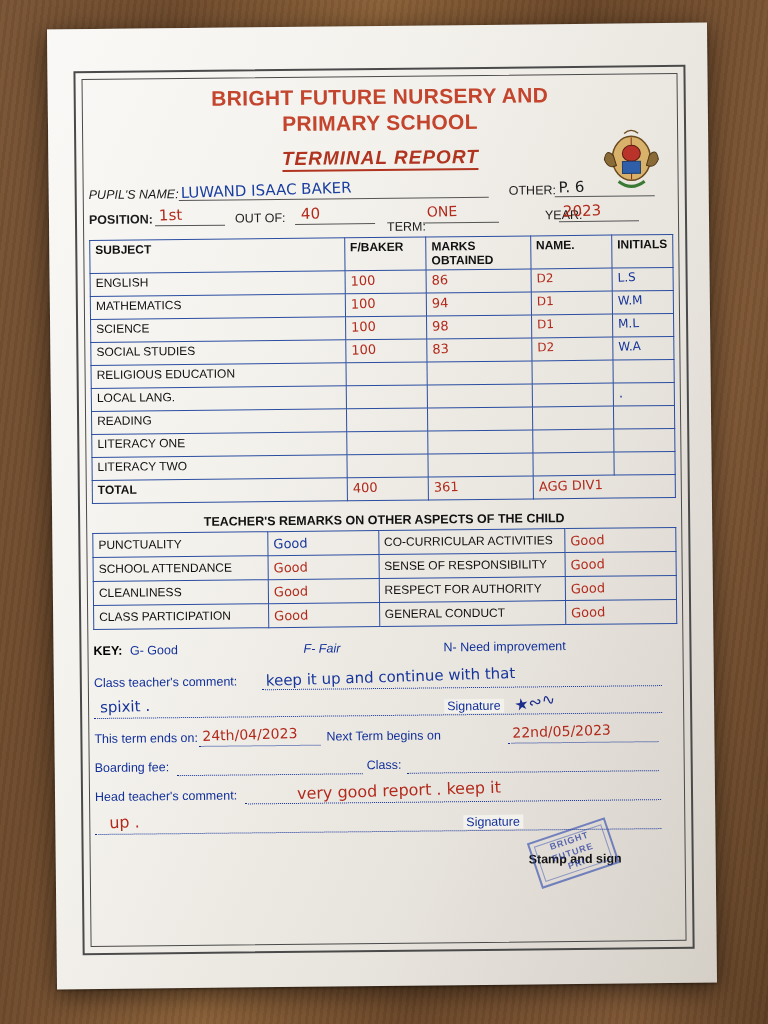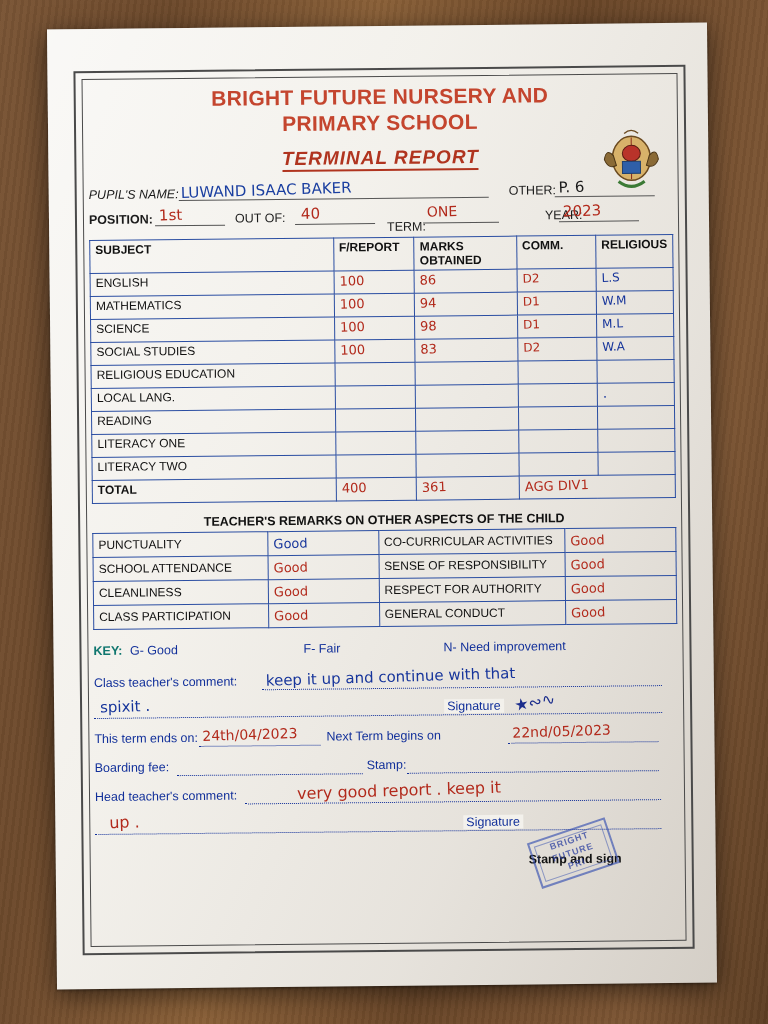--- a/index.html
+++ b/index.html
@@ -95,22 +95,22 @@
   table.remarks td{
     border:1px solid #2b4ea2;padding:2px 5px;height:19px;
   }
   .r-l{width:30%;}
   .r-lv{width:19%;}
   .r-r{width:32%;}
   .r-rv{width:19%;}
   .key{
     margin-top:14px;font-size:12.5px;color:#12309a;position:relative;height:16px;
   }
-  .key b{color:#0f766e;text-align:right;}
-  .key .k2{position:absolute;left:210px;}
+  .key b{color:#000000;text-align:right;}
+  .key .k2{position:absolute;left:210px;font-style:italic;}
   .key .k3{position:absolute;left:350px;}
   .cmt{
     margin-top:13px;font-size:12.5px;color:#12309a;position:relative;height:17px;
   }
   .dots{
     border-bottom:1px dotted #12309a;display:inline-block;vertical-align:bottom;
   }
   .stamp{
     position:absolute;right:96px;bottom:6px;width:92px;height:56px;
     transform:rotate(-18deg);
@@ -181,24 +181,24 @@
       <span class="underline" style="position:absolute;left:334px;top:15px;width:76px;"></span>
       <span class="lbl" style="left:428px;top:2px;margin-left:28px;">YEAR:</span>
       <span class="hw red" style="left:474px;top:-4px;font-size:15px;color:#b22a1c;">2023</span>
       <span class="underline" style="position:absolute;left:470px;top:15px;width:80px;"></span>
     </div>
 
     <table class="marks">
       <thead>
         <tr>
           <th class="c-subject">SUBJECT</th>
-          <th class="c-fm">F/REPORT</th>
+          <th class="c-fm">F/BAKER</th>
           <th class="c-mo">MARKS OBTAINED</th>
-          <th class="c-comm">COMM.</th>
-          <th class="c-init">RELIGIOUS</th>
+          <th class="c-comm">NAME.</th>
+          <th class="c-init">INITIALS</th>
         </tr>
       </thead>
       <tbody>
         <tr>
           <td>ENGLISH</td>
           <td class="fill"><span class="cellhand" style="color:#b22a1c;">100</span></td>
           <td class="fill"><span class="cellhand" style="color:#b22a1c;">86</span></td>
           <td class="fill"><span class="cellhand" style="color:#b22a1c;font-size:12px;">D2</span></td>
           <td class="fill"><span class="cellhand" style="color:#17359b;font-size:12px;">L.S</span></td>
         </tr>
@@ -323,21 +323,21 @@
       <span class="hw" style="left:108px;top:-4px;color:#b22a1c;font-size:14px;">24th/04/2023</span>
       <span class="dots" style="position:absolute;left:104px;top:15px;width:122px;"></span>
       <span style="position:absolute;left:232px;top:0;">Next Term begins on</span>
       <span class="hw" style="left:418px;top:-4px;color:#b22a1c;font-size:14px;">22nd/05/2023</span>
       <span class="dots" style="position:absolute;left:414px;top:15px;width:150px;"></span>
     </div>
 
     <div class="cmt" style="margin-top:12px;">
       <span>Boarding fee:</span>
       <span class="dots" style="position:absolute;left:82px;top:15px;width:186px;"></span>
-      <span style="position:absolute;left:272px;top:0;">Stamp:</span>
+      <span style="position:absolute;left:272px;top:0;">Class:</span>
       <span class="dots" style="position:absolute;left:312px;top:15px;width:252px;"></span>
     </div>
 
     <div class="cmt" style="margin-top:12px;">
       <span>Head teacher's comment:</span>
       <span class="hw" style="left:202px;top:-6px;color:#b22a1c;font-size:16px;">very good report . keep it</span>
       <span class="dots" style="position:absolute;left:150px;top:15px;width:416px;"></span>
     </div>
 
     <div class="cmt" style="margin-top:12px;">

